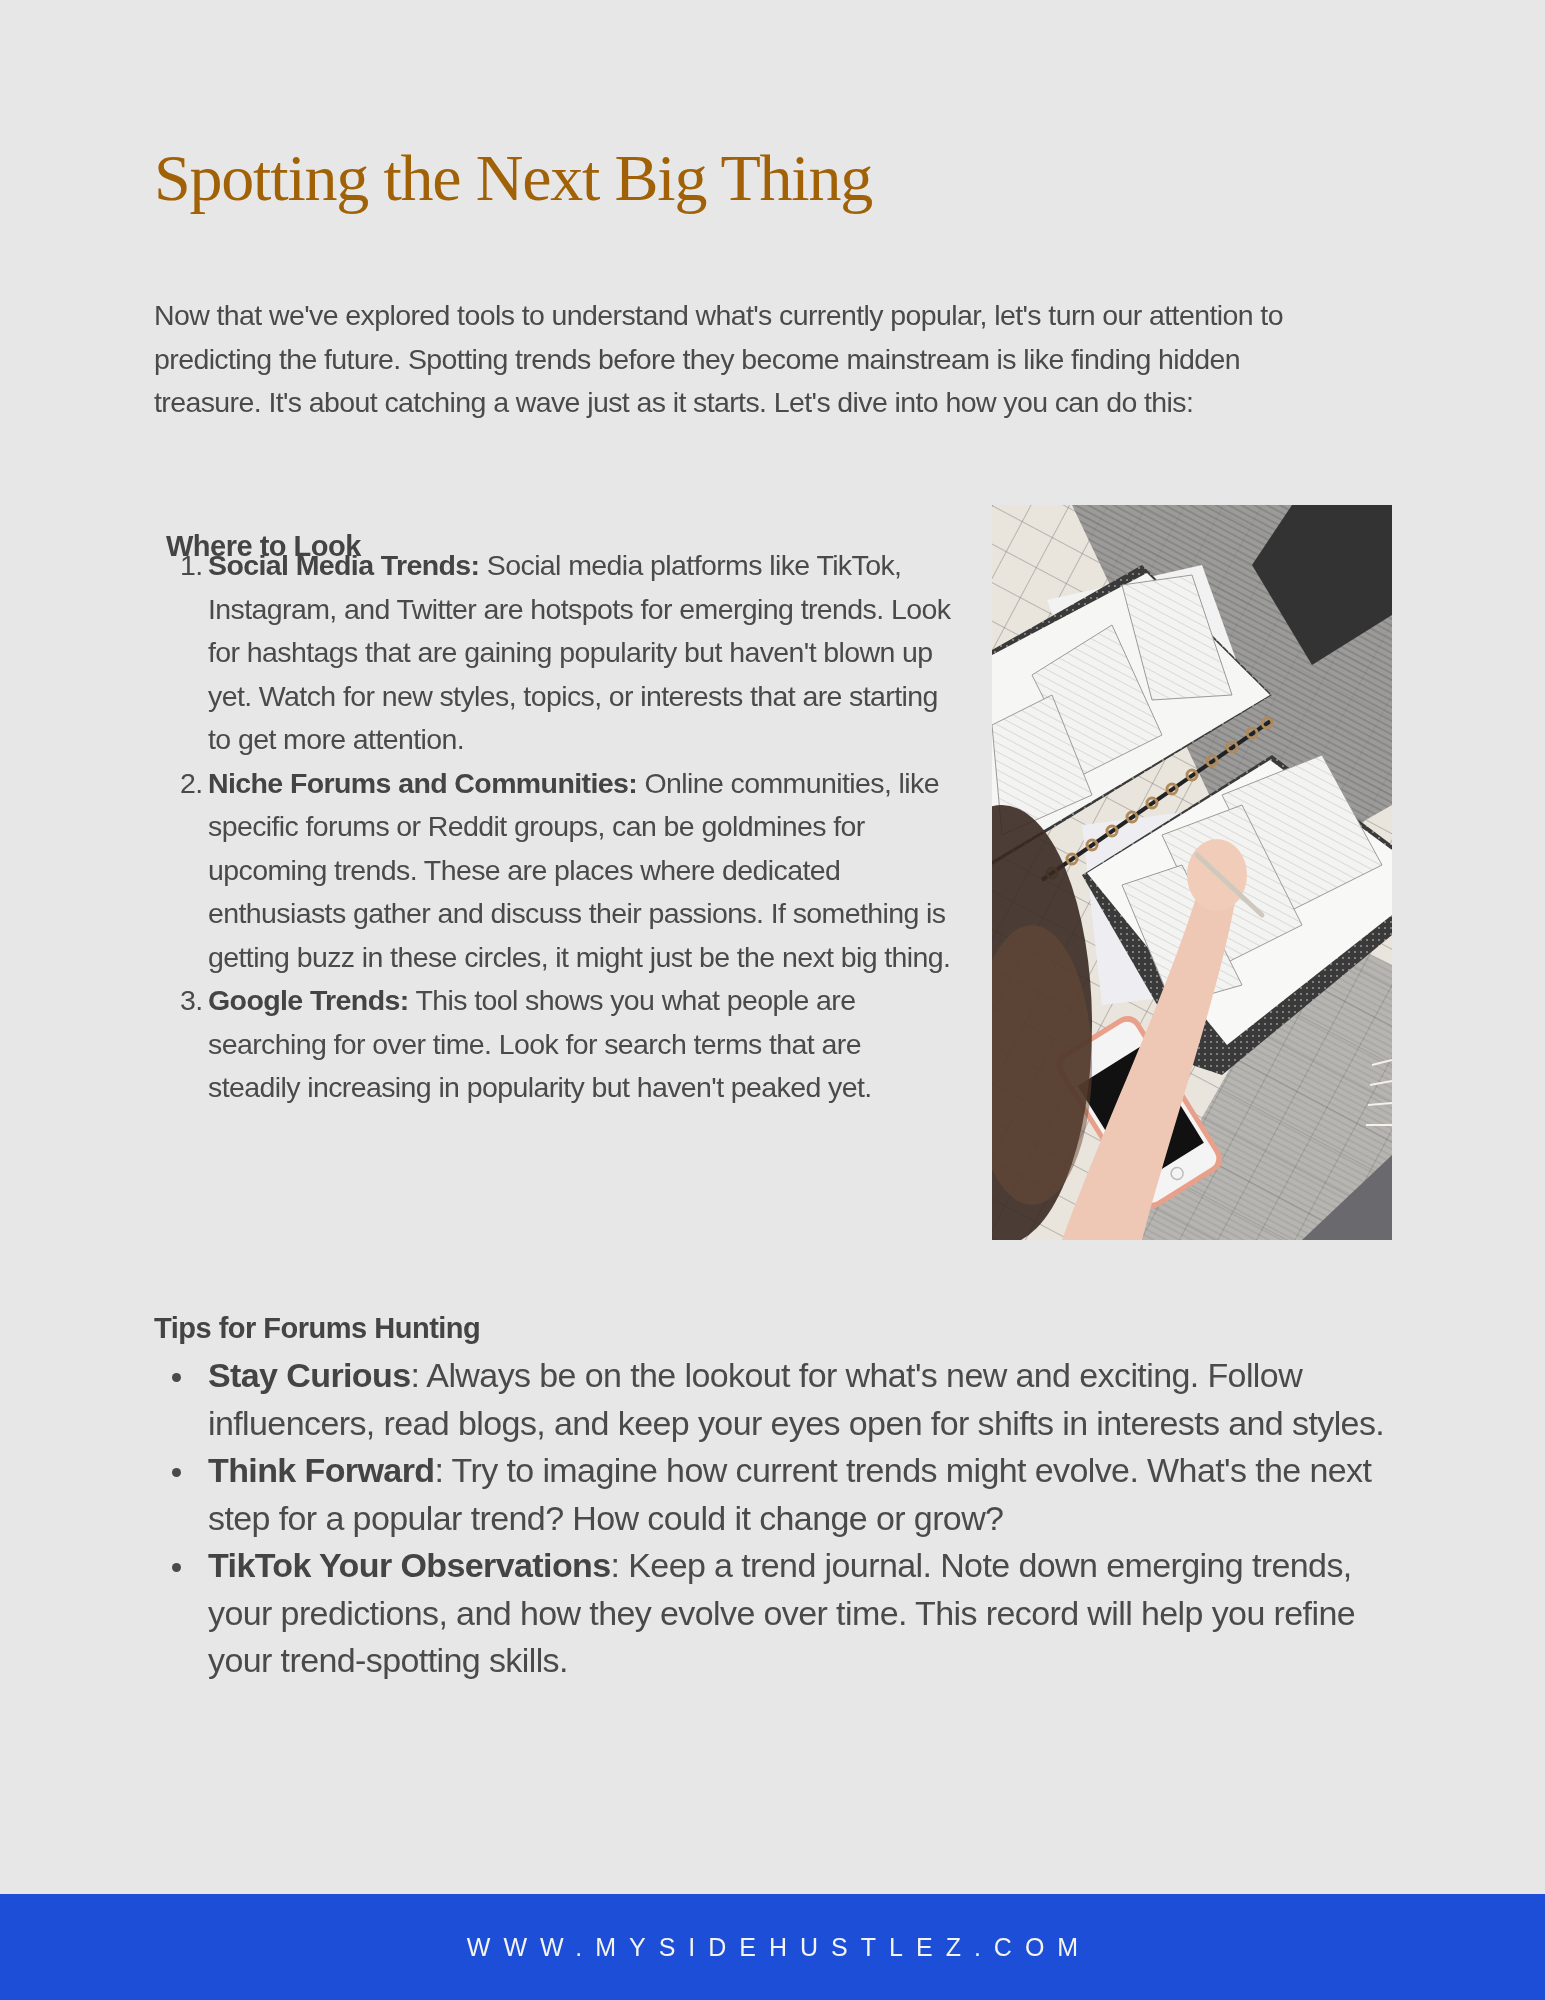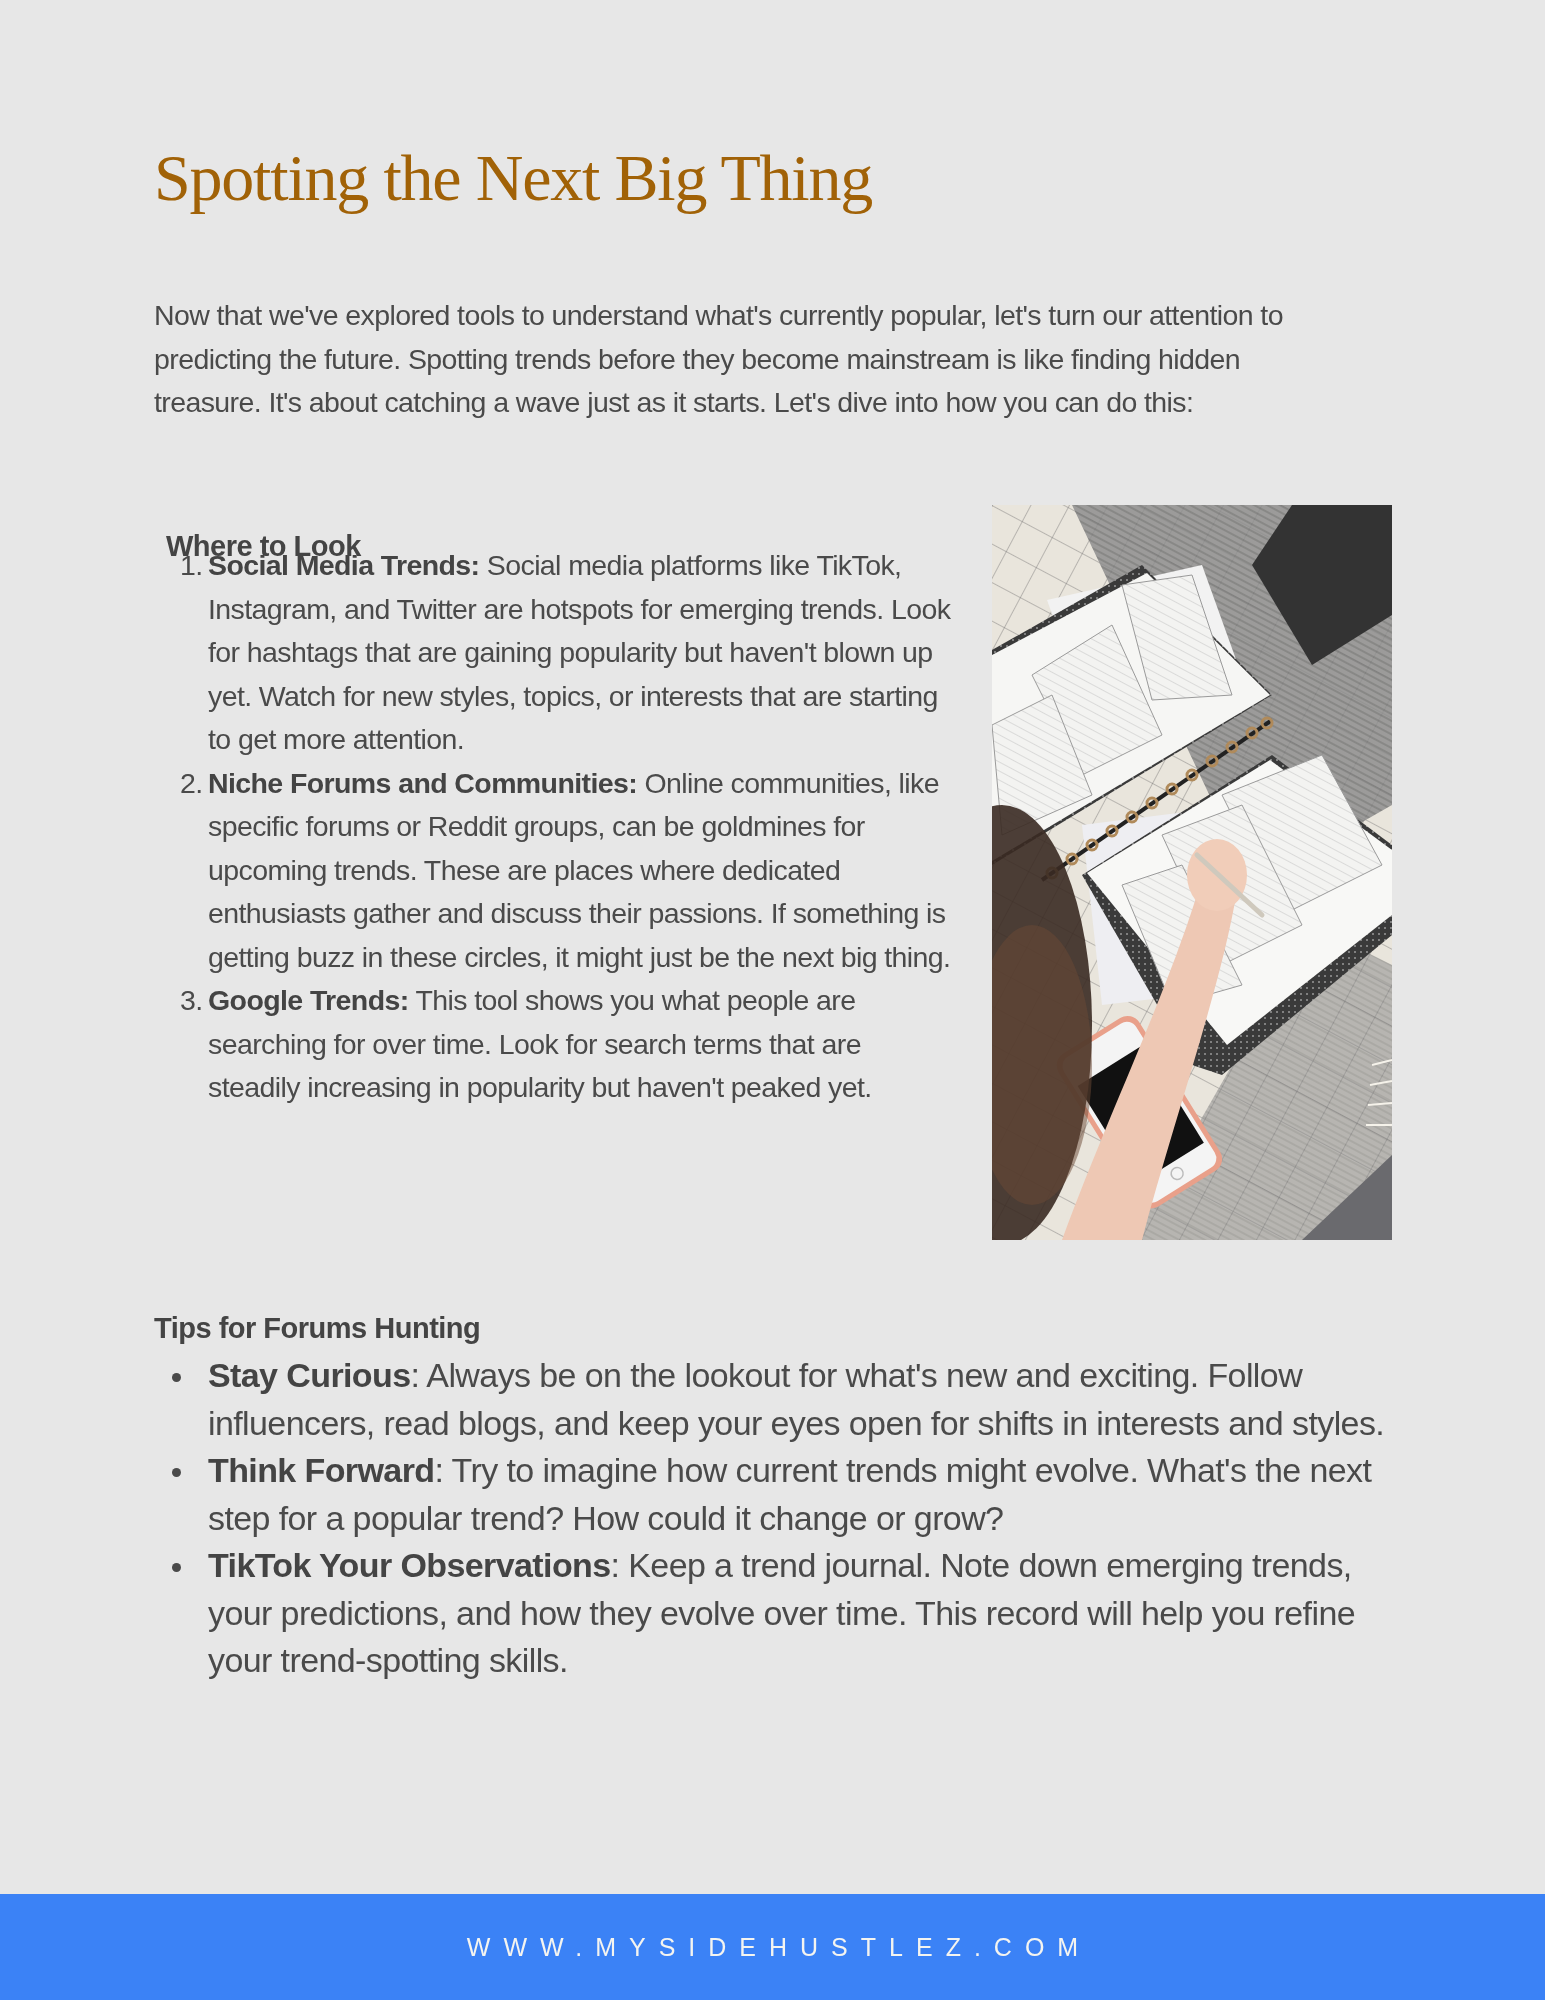--- a/index.html
+++ b/index.html
@@ -40,21 +40,21 @@
   }
   .ul-item { position: relative; padding-left: 54px; font-size: 34px; line-height: 47.5px; letter-spacing: -0.6px; }
   .bullet { position: absolute; left: 18px; top: 21px; width: 9px; height: 9px; border-radius: 50%; background: #4a4a4a; }
 
   .photo {
     position: absolute; left: 992px; top: 505px; width: 400px; height: 735px;
     overflow: hidden; background: #d9d6cf;
   }
   .footer {
     position: absolute; left: 0; top: 1894px; width: 1545px; height: 106px;
-    background: #3b82f6;
+    background: #1d4ed8;
     display: flex; align-items: center; justify-content: center;
   }
   .footer-url {
     color: #f4f4f0; font-size: 25px; letter-spacing: 13px;
     font-family: "Liberation Sans", "DejaVu Sans", sans-serif; font-weight: 400;
     padding-left: 13px;
   }
 </style>
 </head>
 <body>

